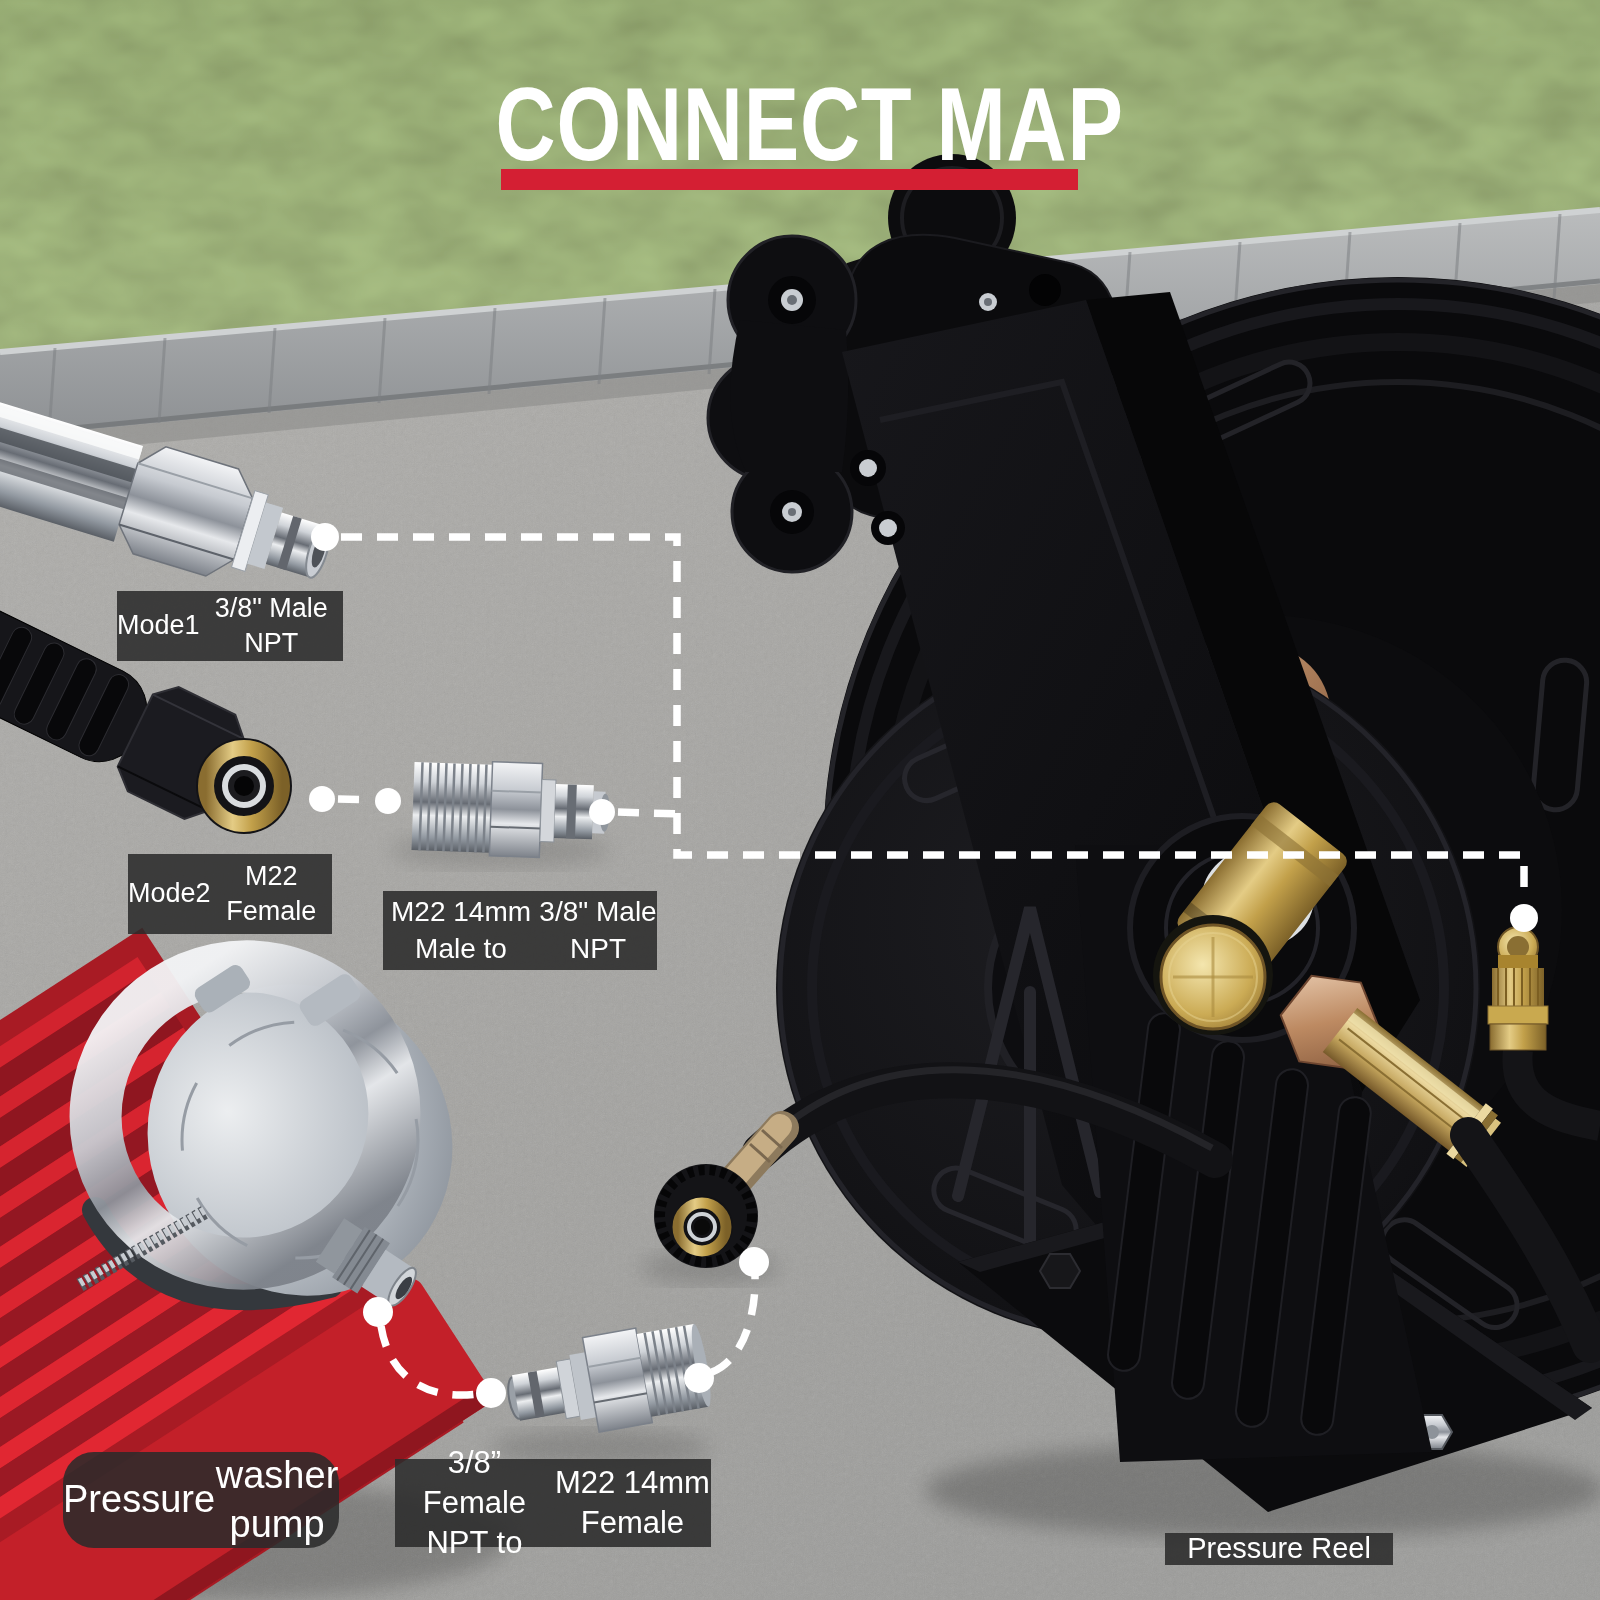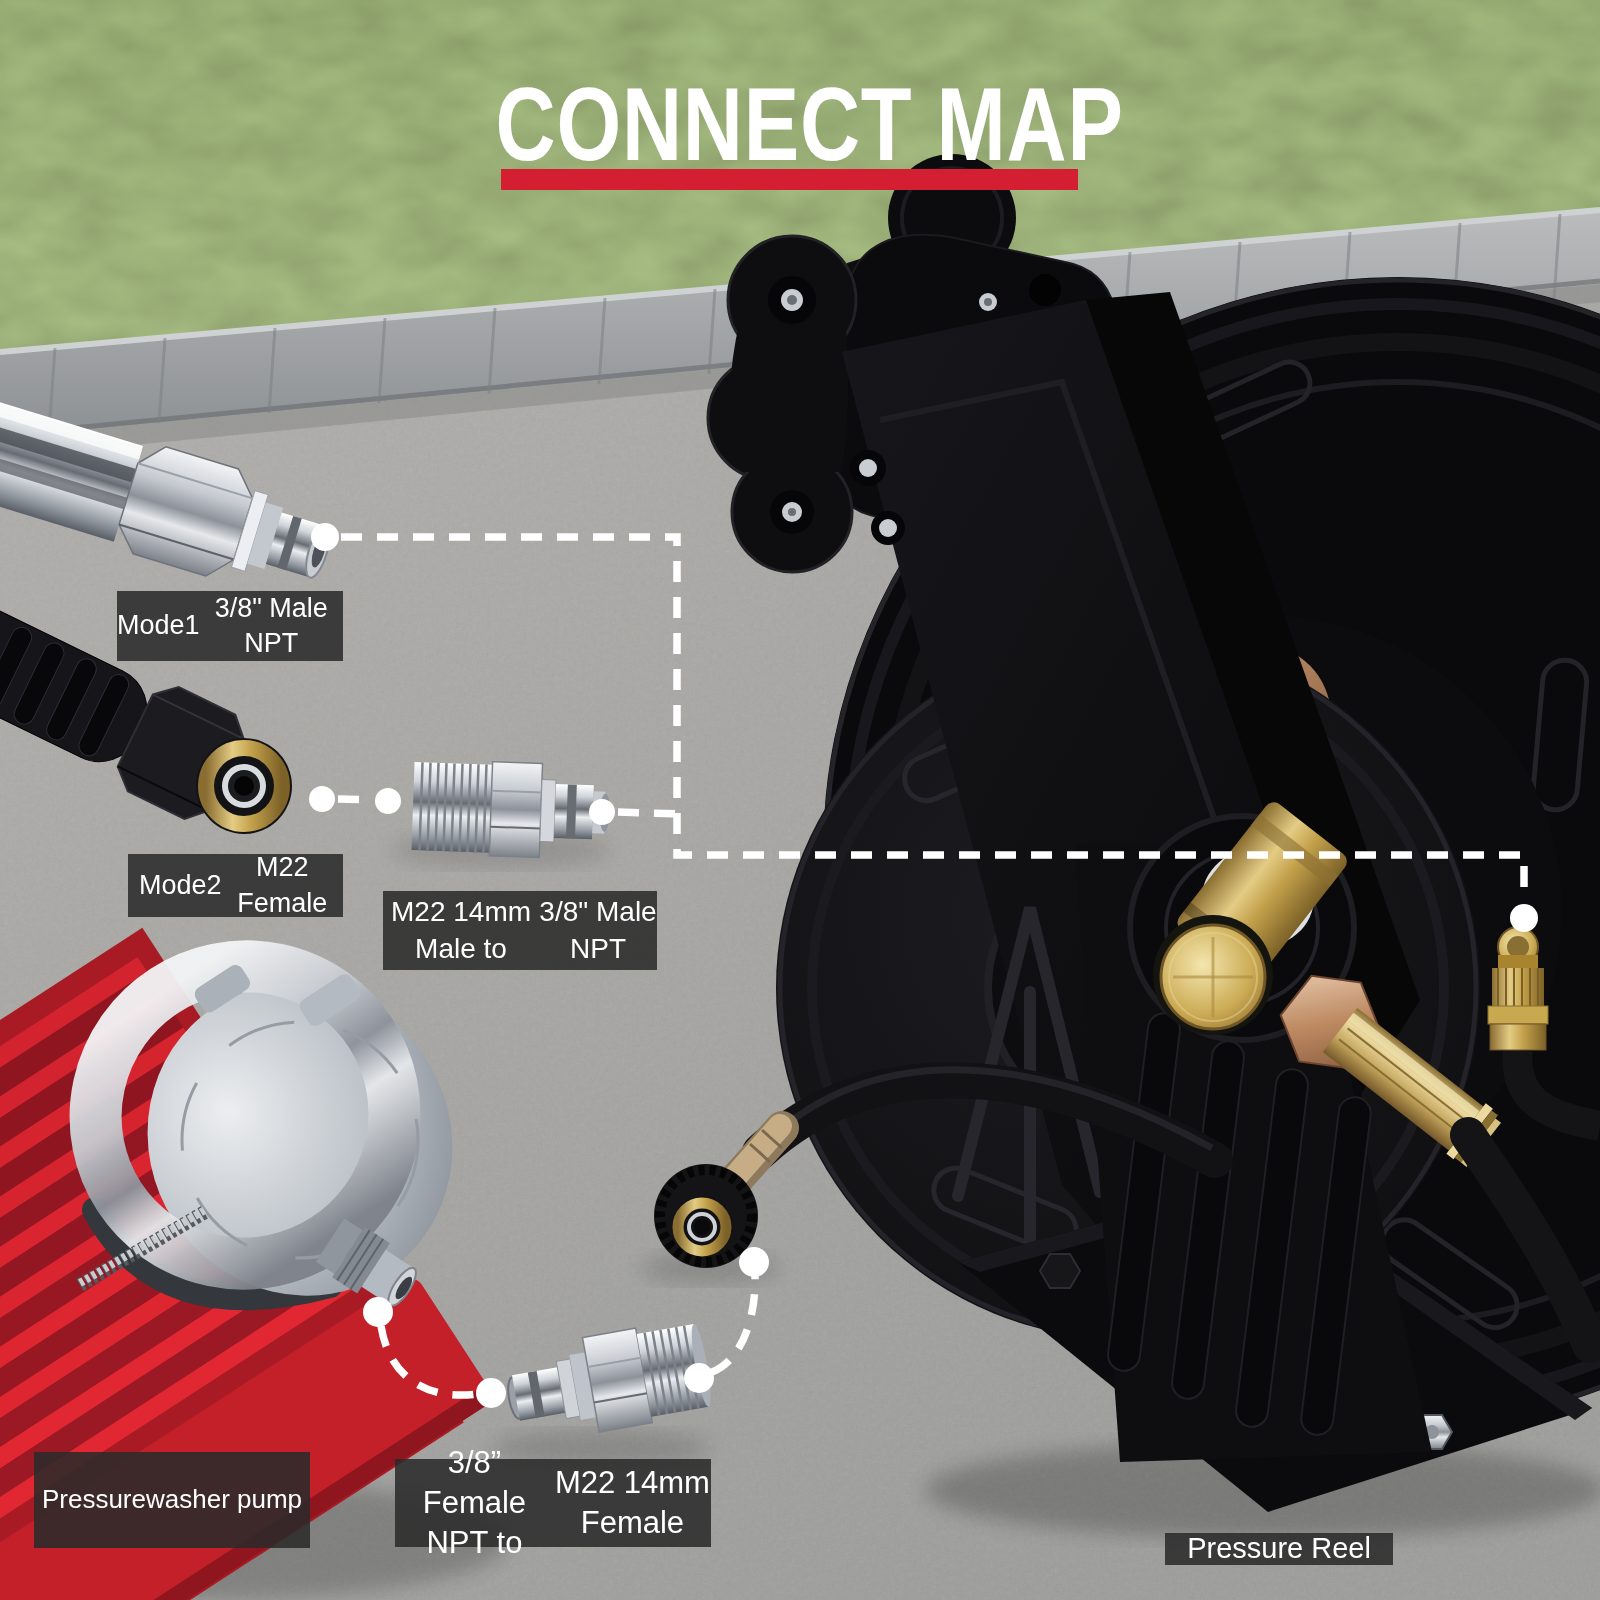--- a/index.html
+++ b/index.html
@@ -8,23 +8,23 @@
   .stage svg{position:absolute;left:0;top:0;}
   #page-title{position:absolute;top:72px;left:0;width:100%;text-align:center;
     color:#ffffff;font-weight:bold;font-size:104px;letter-spacing:1px;line-height:1;margin-left:10px;}
   #page-title .squeeze{display:inline-block;transform:scaleX(0.8);transform-origin:50% 50%;
     white-space:nowrap;}
   #title-bar{position:absolute;left:501px;top:169px;width:577px;height:21px;background:#d41f33;}
   .label{position:absolute;background:rgba(43,43,43,0.87);color:#ffffff;
     display:flex;flex-direction:row;align-items:center;justify-content:center;
     text-align:center;line-height:1.3;}
   #label-mode1{left:117px;top:591px;width:226px;height:70px;font-size:27px;}
-  #label-mode2{left:128px;top:854px;width:204px;height:63px;font-size:27px;padding-left:11px;}
+  #label-mode2{left:128px;top:854px;width:204px;height:80px;font-size:27px;}
   #label-adapter-top{left:383px;top:891px;width:274px;height:79px;font-size:28px;}
-  #label-pump{left:34px;top:1452px;width:276px;height:96px;font-size:26px;}
+  #label-pump{left:63px;top:1452px;width:276px;height:96px;font-size:38px;border-radius:31px;}
   #label-adapter-bottom{left:395px;top:1459px;width:316px;height:88px;font-size:31px;}
   #label-reel{left:1165px;top:1533px;width:228px;height:32px;font-size:29px;}
 </style>
 </head>
 <body>
 
 <div class="stage">
 
 <svg viewBox="0 0 1600 1600" width="1600" height="1600">
   <defs>

